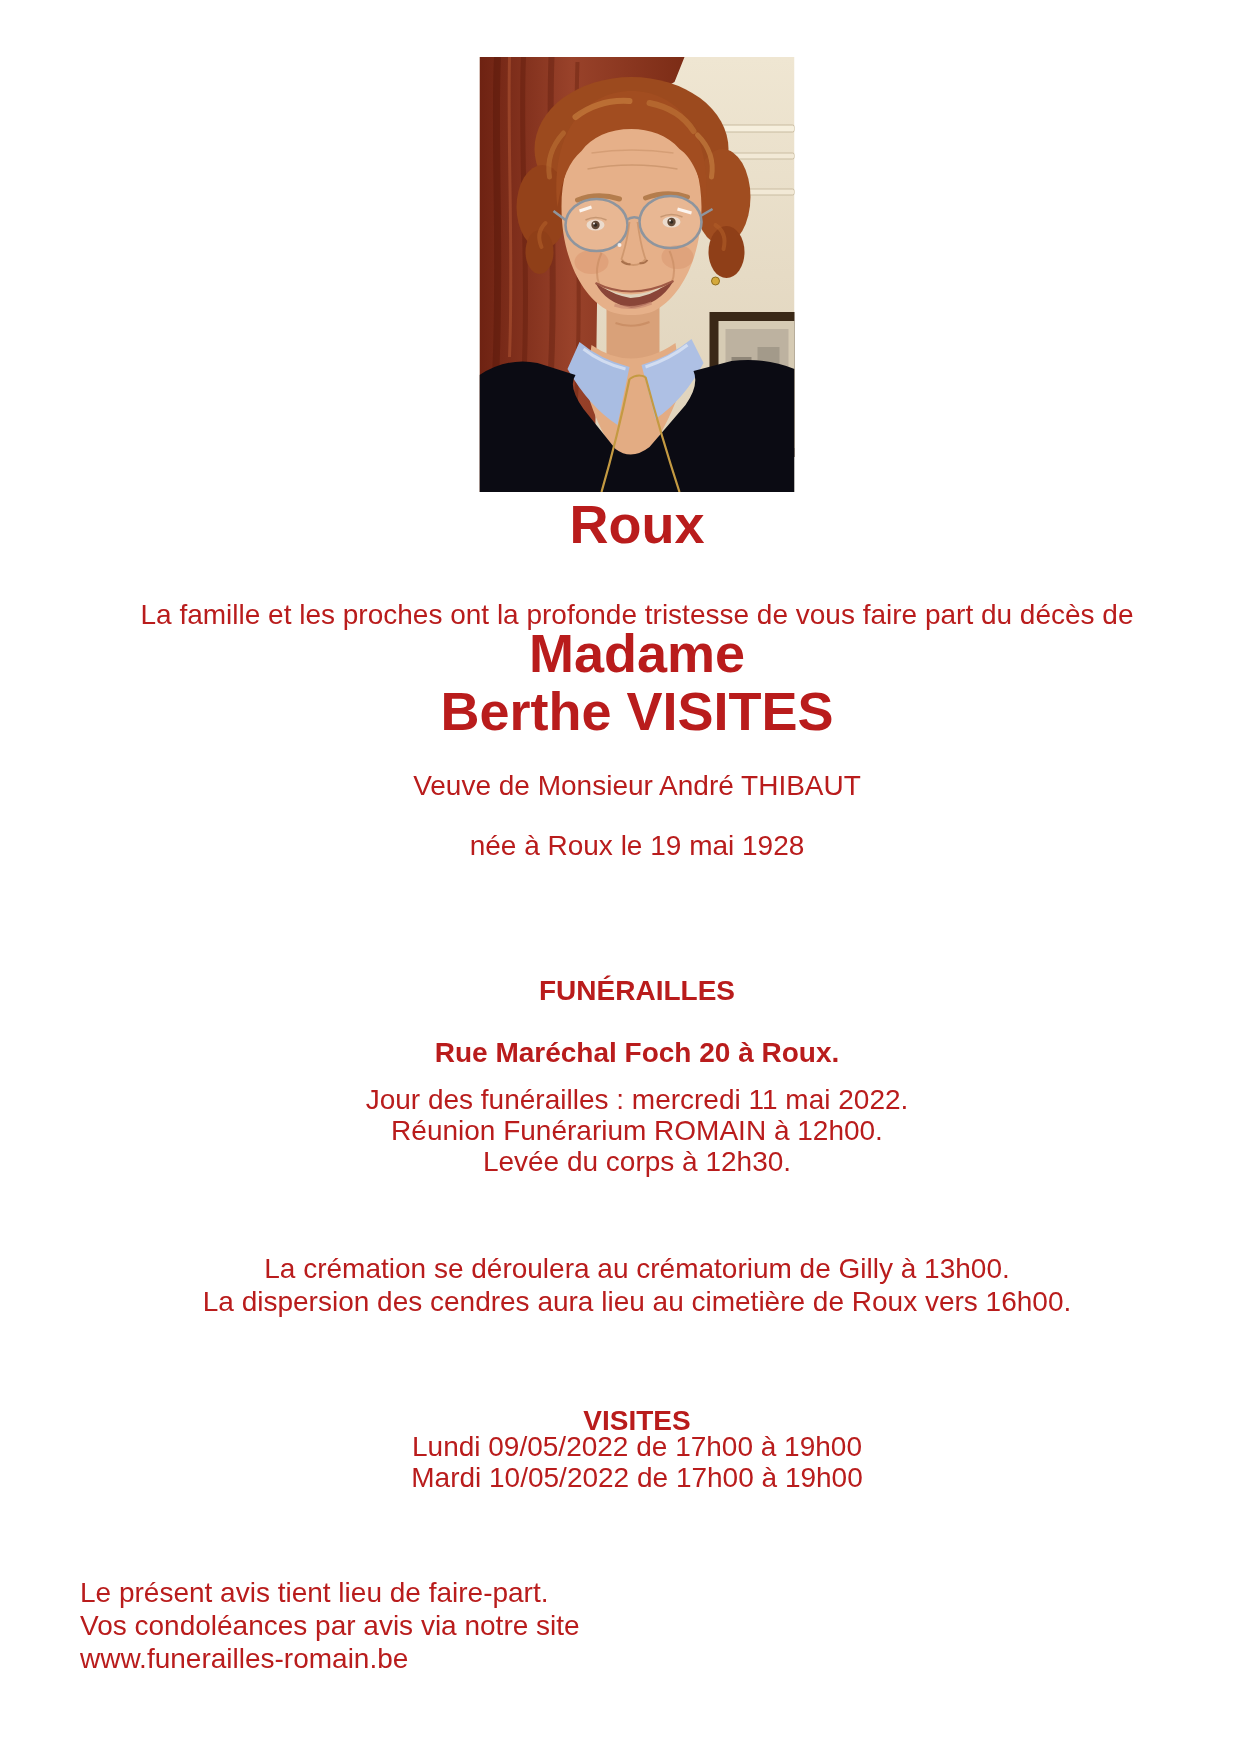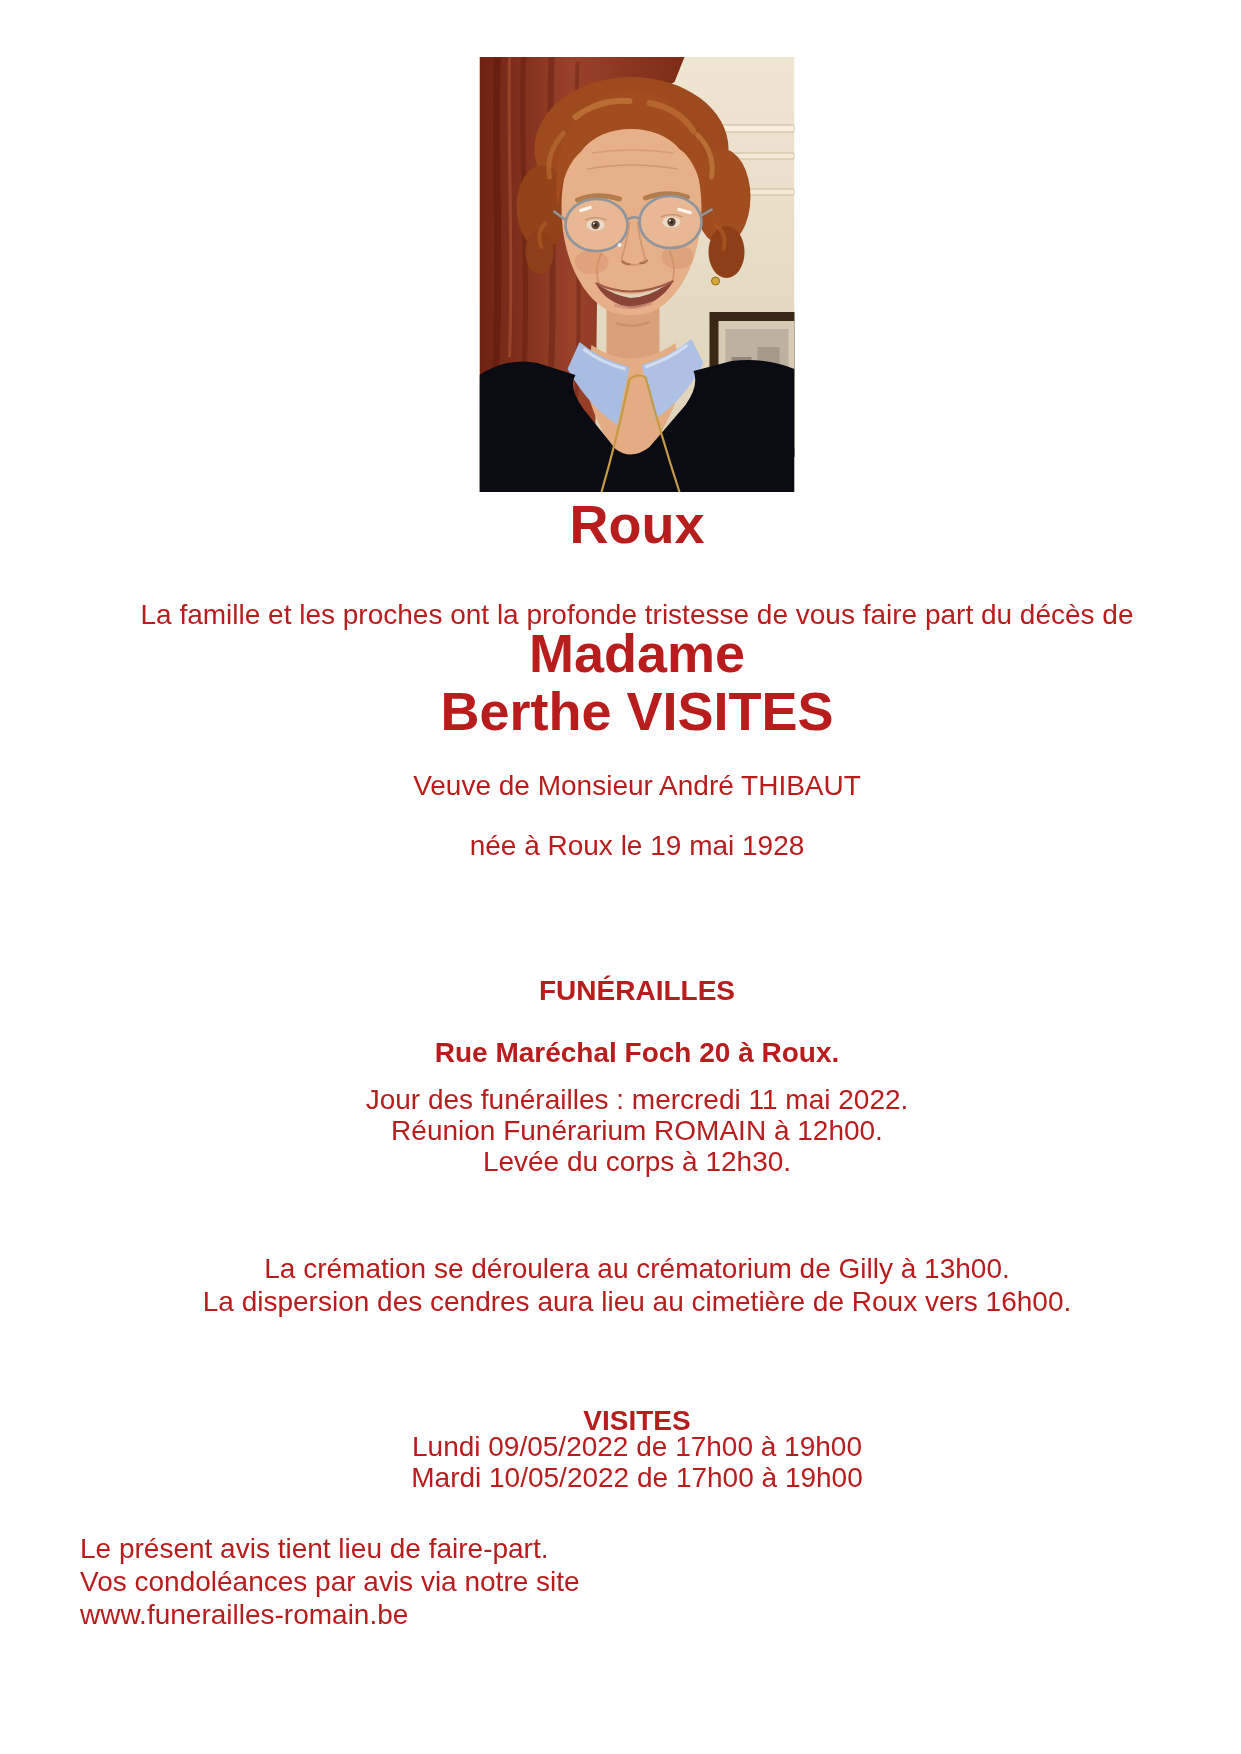--- a/index.html
+++ b/index.html
@@ -21,21 +21,21 @@
   .h-big{font-size:54px;line-height:58px;font-weight:700;letter-spacing:0px;}
   .photo-wrap{
     position:absolute;
     top:57px;left:50%;
     transform:translateX(-50%);
     width:315px;height:435px;
   }
   .photo-wrap svg{display:block;}
   .footer-block{
     position:absolute;
-    left:80px;top:1532px;
+    left:80px;top:1576px;
     text-align:left;
     font-size:28px;line-height:33px;
   }
 </style>
 </head>
 <body>
 
 <div class="page">
 
   <div class="photo-wrap">

